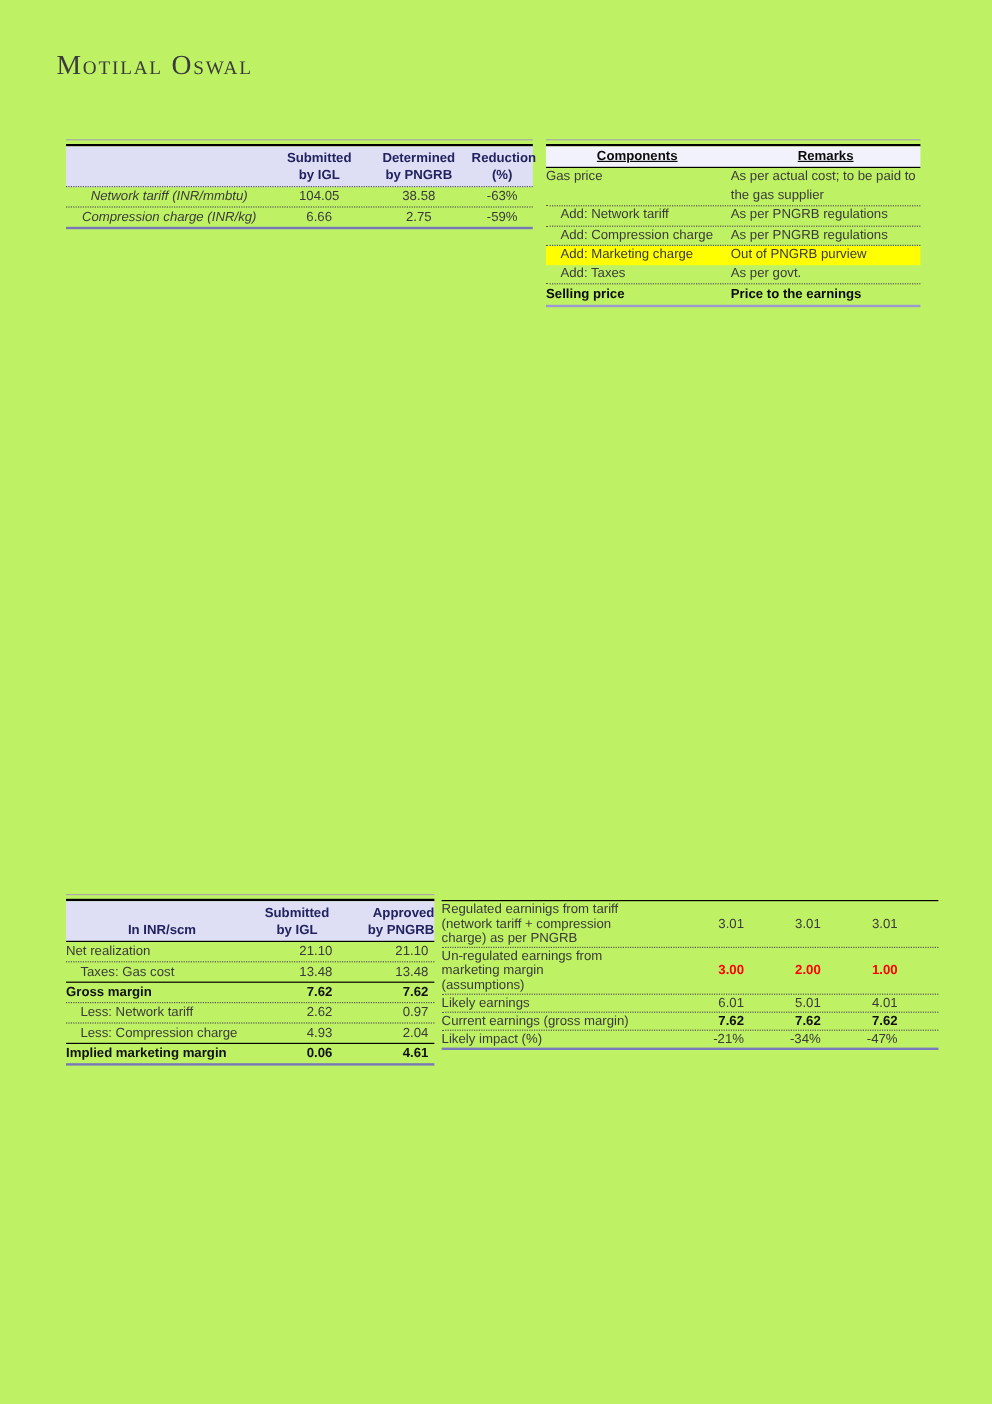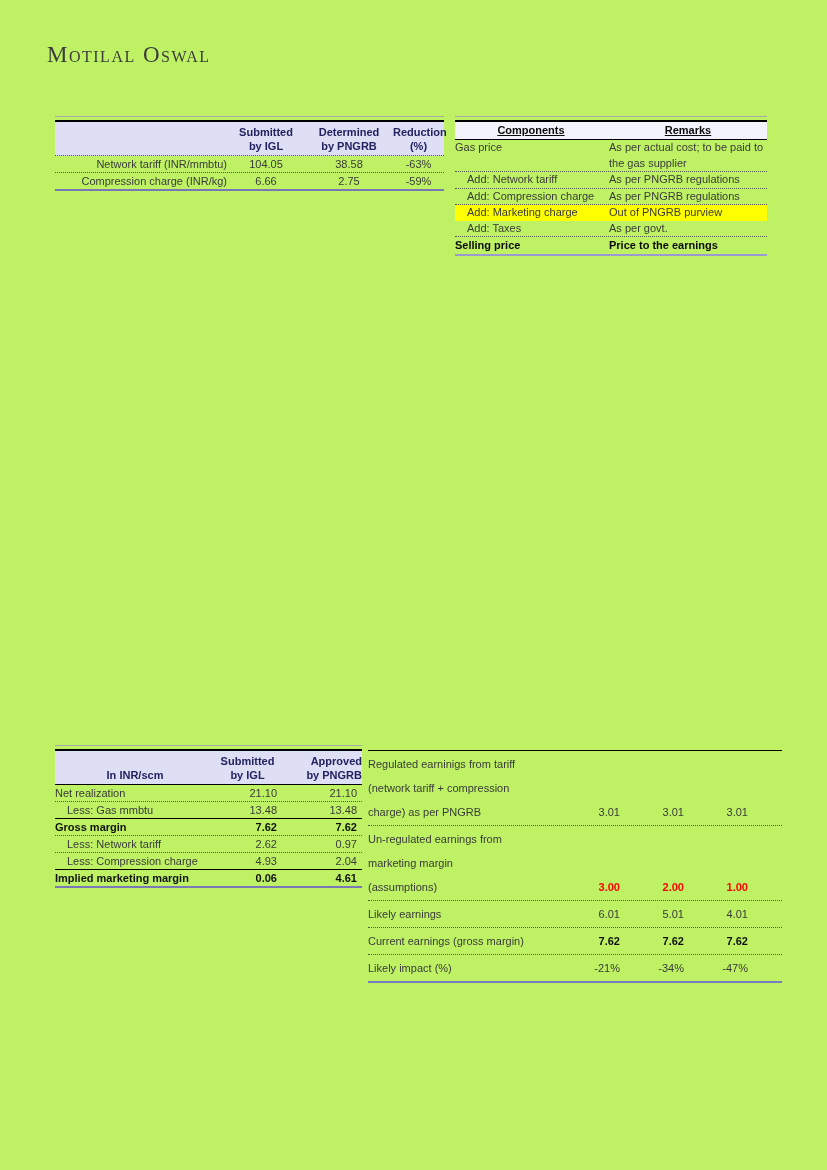--- a/index.html
+++ b/index.html
@@ -22,21 +22,21 @@
   .navy { color:#222260; }
   .boldrow { font-weight:bold; color:#101010; }
   .ind { padding-left:12px; box-sizing:border-box; }
   .red { color:#ff0000; font-weight:bold; }
 
   
   #tariff { left:55px; top:116px; width:389px; }
   #tariff .main { border-top:2px solid #000; border-bottom:2px solid #7878b8; }
   #tariff .head { display:flex; align-items:flex-end; text-align:center; font-weight:bold;
                   padding:3px 0 2px; line-height:14px; }
-  .ca1 { width:172px; text-align:right; }
+  .ca1 { width:172px; text-align:center;font-style:italic; }
   .ca2 { width:78px; text-align:center; }
   .ca3 { width:88px; text-align:center; }
   .ca4 { width:51px; text-align:center; }
   #tariff .drow { height:16px; line-height:16px; display:flex; }
 
   
   #components { left:455px; top:116px; width:312px; }
   #components .main { border-top:2px solid #000; border-bottom:2px solid #9a9ad0; }
   #components .head { display:flex; text-align:center; font-weight:bold; color:#0a0a0a;
                       background:#f2f2fc; border-bottom:1.5px solid #000;
@@ -56,21 +56,21 @@
   .cc2 { width:65px; text-align:center; }
   .cc3 { width:82px; text-align:right; }
   #margin .drow { height:16px; line-height:16px; display:flex; }
   #margin .drow .cc1 { text-align:left; }
   #margin .drow .cc2 { text-align:right; padding-right:3px; box-sizing:border-box; }
   #margin .drow .cc3 { text-align:right; padding-right:5px; box-sizing:border-box; }
 
   
   #earnings { left:368px; top:750px; width:414px; }
   #earnings .main { border-top:1.5px solid #000; border-bottom:2px solid #7a7abf; }
-  #earnings .drow { display:flex; align-items:flex-end; line-height:24px; padding:1px 0; }
+  #earnings .drow { display:flex; align-items:center; line-height:12px; padding:1px 0; }
   .cd1 { width:222px; box-sizing:border-box; }
   .cdv { width:64px; text-align:right; padding-right:34px; box-sizing:border-box; }
   #earnings .boldvals .cdv { font-weight:bold; color:#101010; }
 </style>
 </head>
 <body>
 
 <div class="page">
 
   <div class="logo">Motilal Oswal</div>
@@ -145,21 +145,21 @@
 by IGL</div>
         <div class="cc3 pre">Approved
 by PNGRB</div>
       </div>
       <div class="drow dotted">
         <div class="cc1">Net realization</div>
         <div class="cc2">21.10</div>
         <div class="cc3">21.10</div>
       </div>
       <div class="drow solidsep">
-        <div class="cc1 ind">Less: Gas mmbtu</div>
+        <div class="cc1 ind">Taxes: Gas cost</div>
         <div class="cc2">13.48</div>
         <div class="cc3">13.48</div>
       </div>
       <div class="drow dotted boldrow">
         <div class="cc1">Gross margin</div>
         <div class="cc2">7.62</div>
         <div class="cc3">7.62</div>
       </div>
       <div class="drow dotted">
         <div class="cc1 ind">Less: Network tariff</div>

